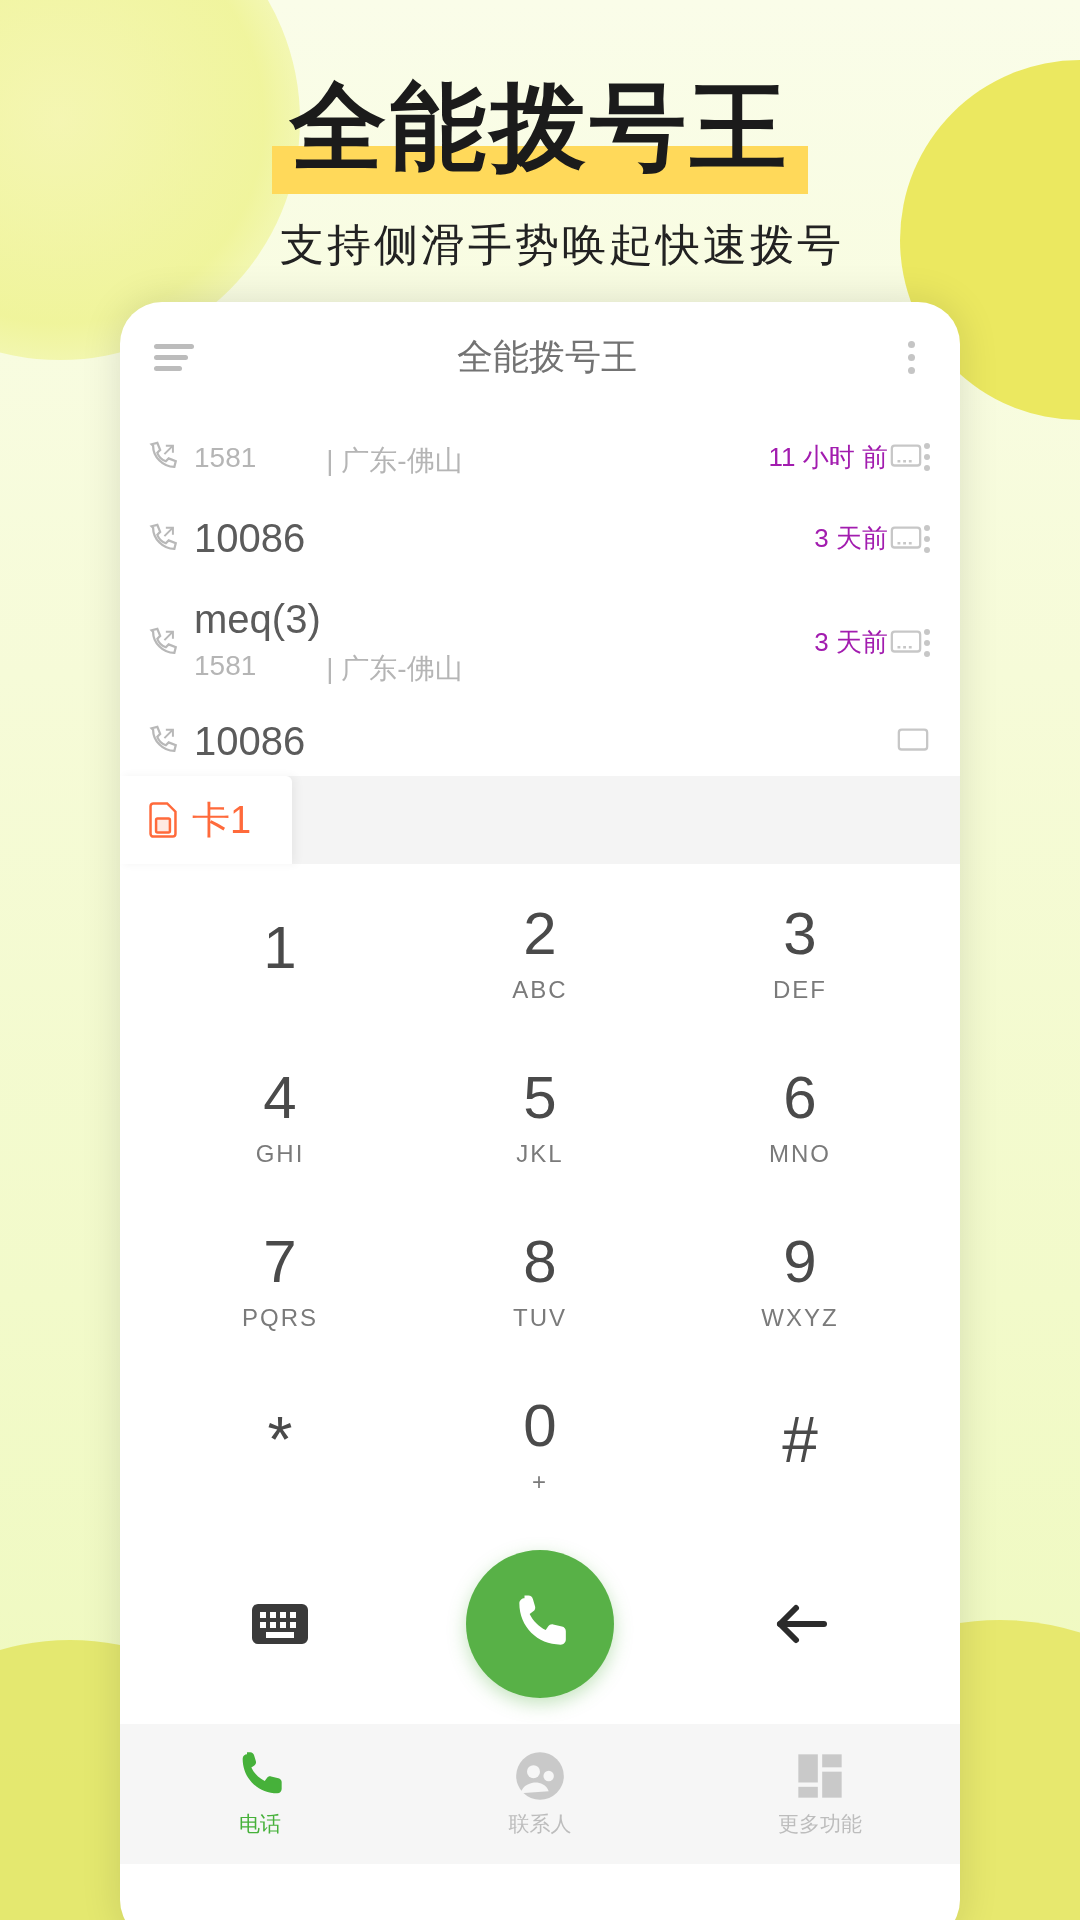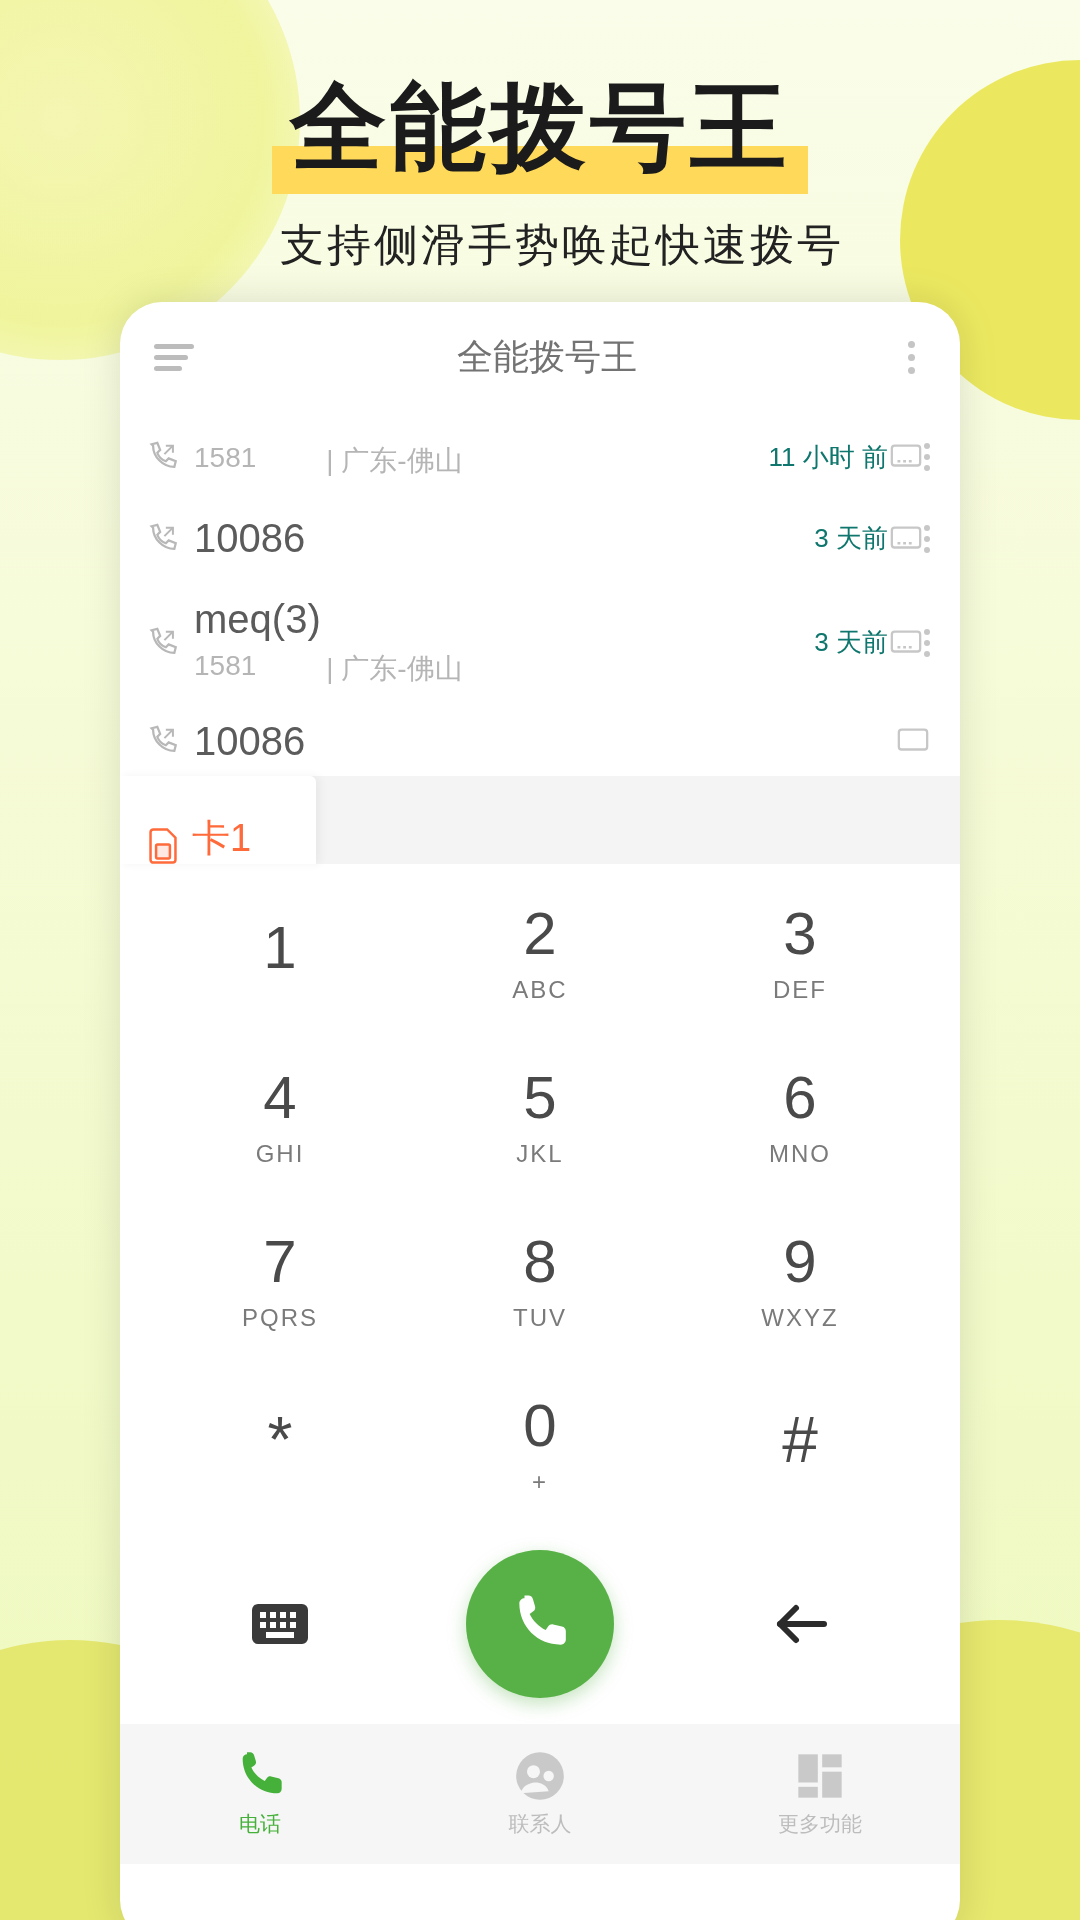--- a/index.html
+++ b/index.html
@@ -71,36 +71,36 @@
   .appbar .dots i{ width:7px; height:7px; background:#c5c5c5; border-radius:50%; display:block;}
 
   
   .calls { padding: 4px 0 0 0; }
   .call-row { display:flex; align-items:center; padding:18px 30px 18px 26px; }
   .call-row.cut { height:70px; overflow:hidden; }
   .call-ico { width:34px; height:34px; color:#b8b8b8; flex:none; margin-right:14px;}
   .call-main { flex:1; min-width:0; }
   .call-main .name { font-size:40px; color:#5b5b5b; font-weight:400; }
   .call-main .sub  { font-size:28px; color:#b5b5b5; margin-top:8px; display:flex; gap:70px;}
-  .call-right { display:flex; align-items:center; gap:1px; color:#0f766e; }
+  .call-right { display:flex; align-items:center; gap:1px; color:#a21caf; }
   .call-right .time { font-size:26px; }
   .call-right .sms  { width:34px; height:30px; }
   .call-right .rowdots { display:flex; flex-direction:column; gap:5px; }
   .call-right .rowdots i { width:6px; height:6px; background:#c7c7c7; border-radius:50%; display:block;}
 
   
   .simstrip {
     position:relative;
     height:88px;
     background:#f4f4f4;
     display:flex; align-items:flex-end;
   }
   .simtab {
-    height:88px; width:196px; background:#fff; border-top-right-radius:6px;
-    display:flex; align-items:flex-end; gap:14px; padding-left:28px;
+    height:88px; width:172px; background:#fff; border-top-right-radius:6px;
+    display:flex; align-items:center; gap:14px; padding-left:28px;
     box-shadow: 4px 0 10px rgba(0,0,0,0.05);
   }
   .simtab .simico{ width:30px; height:36px; }
   .simtab .txt{ font-size:38px; color:#ff6a3b; font-weight:400;}
 
   
   .dialpad {
     display:grid; grid-template-columns:repeat(3,1fr);
     padding: 10px 30px 10px 30px;
     row-gap: 4px;

